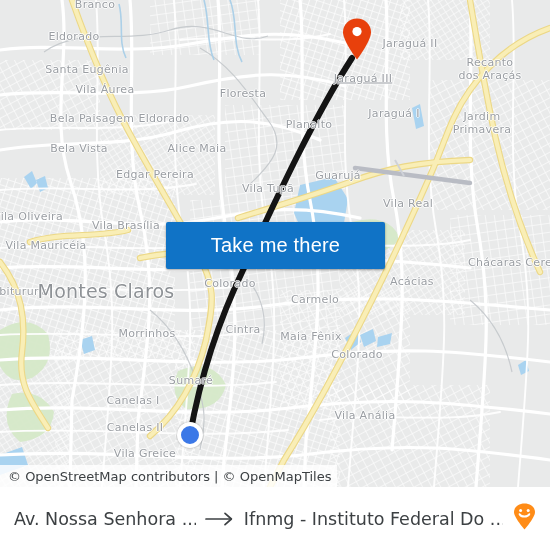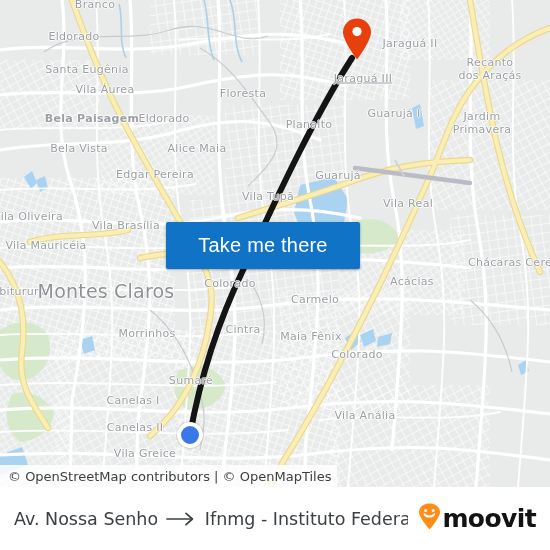--- a/index.html
+++ b/index.html
@@ -64,21 +64,21 @@
     border-radius: 50%;
     background: #3b78e7;
     border: 4px solid #ffffff;
     box-shadow: 0 0 2px rgba(0,0,0,.35);
   }
 
   
   #take-me-there {
     position: absolute;
     left: 166px; top: 222px;
-    width: 194px; height: 47px;
+    width: 219px; height: 47px;
     background: #1073c6;
     color: #ffffff;
     border: none;
     border-radius: 2px;
     font-family: "Liberation Sans", sans-serif;
     font-size: 20px;
     letter-spacing: .2px;
     cursor: pointer;
     box-shadow: 0 1px 3px rgba(0,0,0,.22), 0 1px 2px rgba(0,0,0,.18);
   }
@@ -288,46 +288,46 @@
 
       <path d="M190 435 C 198 390, 214 330, 244 268 C 272 208, 312 120, 352 58" fill="none" stroke="#141414" stroke-width="6" stroke-linecap="round"></path>
     </svg>
 
     <div id="place-labels">
         <div class="place-label" style="left: 95px; top: 4px;">Branco</div>
         <div class="place-label" style="left: 74px; top: 36px;">Eldorado</div>
         <div class="place-label" style="left: 87px; top: 69px;">Santa Eugênia</div>
         <div class="place-label" style="left: 99px; top: 89px; margin-left: 6px;">Vila Áurea</div>
         <div class="place-label" style="left: 243px; top: 93px;">Floresta</div>
-        <div class="place-label" style="left: 92px; top: 118px; font-weight: bold;">Bela Paisagem</div>
+        <div class="place-label" style="left: 92px; top: 118px;">Bela Paisagem</div>
         <div class="place-label" style="left: 164px; top: 118px;">Eldorado</div>
         <div class="place-label" style="left: 79px; top: 148px;">Bela Vista</div>
         <div class="place-label" style="left: 197px; top: 148px;">Alice Maia</div>
         <div class="place-label" style="left: 155px; top: 174px;">Edgar Pereira</div>
         <div class="place-label" style="left: 28px; top: 216px;">Vila Oliveira</div>
         <div class="place-label" style="left: 126px; top: 225px;">Vila Brasília</div>
-        <div class="place-label" style="left: 268px; top: 196px; text-align: center;">Vila Tupã</div>
+        <div class="place-label" style="left: 268px; top: 188px; text-align: center;">Vila Tupã</div>
         <div class="place-label" style="left: 46px; top: 245px;">Vila Mauricéia</div>
         <div class="place-label" style="left: 22px; top: 291px;">Ibituruna</div>
         <div class="place-label" style="left: 230px; top: 283px;">Colorado</div>
         <div class="place-label" style="left: 147px; top: 333px;">Morrinhos</div>
         <div class="place-label" style="left: 243px; top: 329px;">Cintra</div>
         <div class="place-label" style="left: 315px; top: 299px;">Carmelo</div>
         <div class="place-label" style="left: 191px; top: 380px;">Sumaré</div>
         <div class="place-label" style="left: 133px; top: 400px;">Canelas I</div>
         <div class="place-label" style="left: 135px; top: 427px;">Canelas II</div>
         <div class="place-label" style="left: 145px; top: 453px;">Vila Greice</div>
         <div class="place-label" style="left: 311px; top: 336px;">Maia Fênix</div>
         <div class="place-label" style="left: 357px; top: 354px;">Colorado</div>
         <div class="place-label" style="left: 365px; top: 383px; margin-top: 32px;">Vila Anália</div>
         <div class="place-label" style="left: 412px; top: 281px;">Acácias</div>
         <div class="place-label" style="left: 510px; top: 262px;">Chácaras Cere</div>
         <div class="place-label" style="left: 410px; top: 43px; text-align: center;">Jaraguá II</div>
         <div class="place-label" style="left: 363px; top: 78px; text-decoration: underline;">Jaraguá III</div>
-        <div class="place-label" style="left: 394px; top: 113px;">Guarujá I</div>
+        <div class="place-label" style="left: 394px; top: 113px;">Jaraguá I</div>
         <div class="place-label" style="left: 309px; top: 124px;">Planalto</div>
         <div class="place-label" style="left: 338px; top: 175px;">Guarujá</div>
         <div class="place-label" style="left: 408px; top: 203px;">Vila Real</div>
         <div class="place-label two-line" style="left: 490px; top: 70px;">Recanto
 dos Araçás</div>
         <div class="place-label two-line" style="left: 482px; top: 124px;">Jardim
 Primavera</div>
       </div>
 
     <div class="place-label city" style="left:106px; top:291px;">Montes Claros</div>
@@ -363,16 +363,15 @@
 
     <div id="moovit-logo">
       <span>
         <svg width="23" height="27" viewBox="0 0 23 27" aria-hidden="true">
           <path d="M11.5 26.5 C 11.5 26.5 22 14.8 22 9.1 C 22 4.1 17.3 0.5 11.5 0.5 C 5.7 0.5 1 4.1 1 9.1 C 1 14.8 11.5 26.5 11.5 26.5 Z" fill="#ff8c17"></path>
           <circle cx="7.6" cy="7.4" r="1.5" fill="#ffffff"></circle>
           <circle cx="15.2" cy="7.4" r="1.5" fill="#ffffff"></circle>
           <path d="M6.6 11.2 C 8.2 14.3, 14.6 14.3, 16.3 11.2" stroke="#ffffff" stroke-width="1.9" fill="none" stroke-linecap="round"></path>
         </svg>
       </span>
-      <span id="moovit-wordmark">moovit</span>
     </div>
   </div>
 </div>
 
 </body></html>

